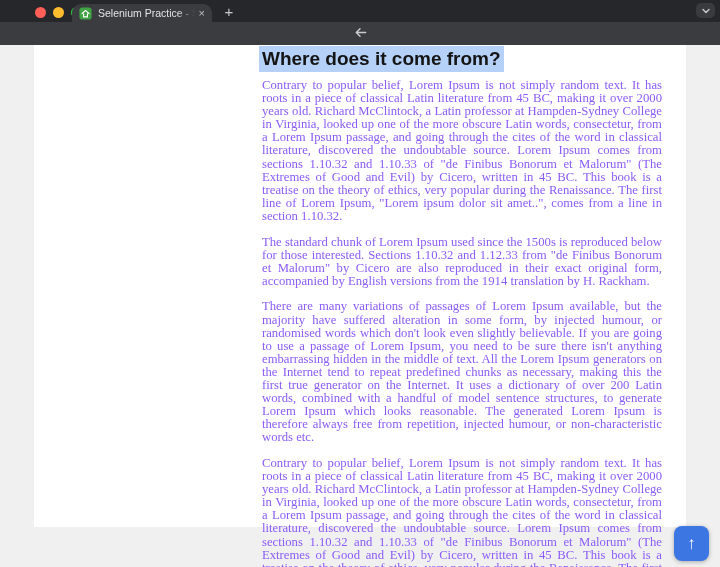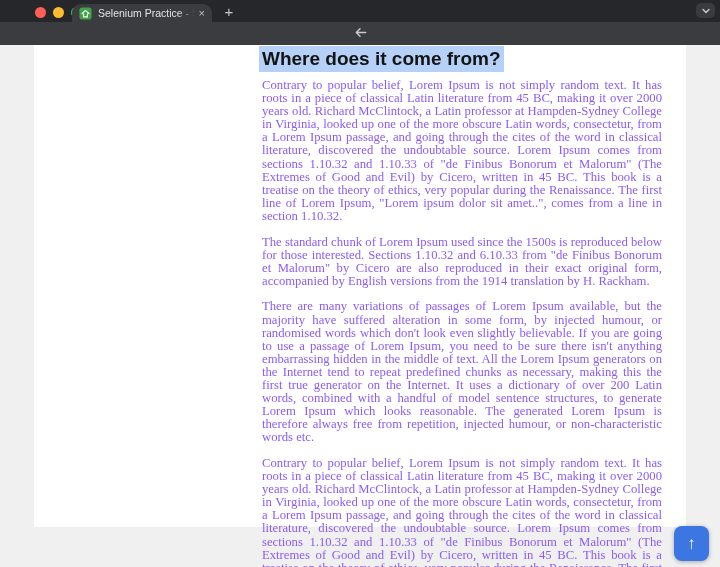--- a/index.html
+++ b/index.html
@@ -164,21 +164,21 @@
       </span>
       <span class="kebab">⋮</span>
     </div>
   </div>
 
   <div class="pagearea">
     <div class="sheet">
       <div class="column">
         <h2 class="heading"><span class="hl">Where does it come from?</span></h2>
         <p>Contrary to popular belief, Lorem Ipsum is not simply random text. It has roots in a piece of classical Latin literature from 45 BC, making it over 2000 years old. Richard McClintock, a Latin professor at Hampden-Sydney College in Virginia, looked up one of the more obscure Latin words, consectetur, from a Lorem Ipsum passage, and going through the cites of the word in classical literature, discovered the undoubtable source. Lorem Ipsum comes from sections 1.10.32 and 1.10.33 of "de Finibus Bonorum et Malorum" (The Extremes of Good and Evil) by Cicero, written in 45 BC. This book is a treatise on the theory of ethics, very popular during the Renaissance. The first line of Lorem Ipsum, "Lorem ipsum dolor sit amet..", comes from a line in section 1.10.32.</p>
-        <p>The standard chunk of Lorem Ipsum used since the 1500s is reproduced below for those interested. Sections 1.10.32 and 6.10.33 from "de Finibus Bonorum et Malorum" by Cicero are also reproduced in their exact original form, accompanied by English versions from the 1914 translation by H. Rackham.</p>
+        <p>The standard chunk of Lorem Ipsum used since the 1500s is reproduced below for those interested. Sections 1.10.32 and 1.12.33 from "de Finibus Bonorum et Malorum" by Cicero are also reproduced in their exact original form, accompanied by English versions from the 1914 translation by H. Rackham.</p>
         <p>There are many variations of passages of Lorem Ipsum available, but the majority have suffered alteration in some form, by injected humour, or randomised words which don't look even slightly believable. If you are going to use a passage of Lorem Ipsum, you need to be sure there isn't anything embarrassing hidden in the middle of text. All the Lorem Ipsum generators on the Internet tend to repeat predefined chunks as necessary, making this the first true generator on the Internet. It uses a dictionary of over 200 Latin words, combined with a handful of model sentence structures, to generate Lorem Ipsum which looks reasonable. The generated Lorem Ipsum is therefore always free from repetition, injected humour, or non-characteristic words etc.</p>
         <p>Contrary to popular belief, Lorem Ipsum is not simply random text. It has roots in a piece of classical Latin literature from 45 BC, making it over 2000 years old. Richard McClintock, a Latin professor at Hampden-Sydney College in Virginia, looked up one of the more obscure Latin words, consectetur, from a Lorem Ipsum passage, and going through the cites of the word in classical literature, discovered the undoubtable source. Lorem Ipsum comes from sections 1.10.32 and 1.10.33 of "de Finibus Bonorum et Malorum" (The Extremes of Good and Evil) by Cicero, written in 45 BC. This book is a treatise on the theory of ethics, very popular during the Renaissance. The first line of Lorem Ipsum, "Lorem ipsum dolor sit amet..", comes from a line in section 1.10.32.</p>
       </div>
     </div>
     <button class="fab">
       <span>↑</span>
     </button>
   </div>
 
 </div>

